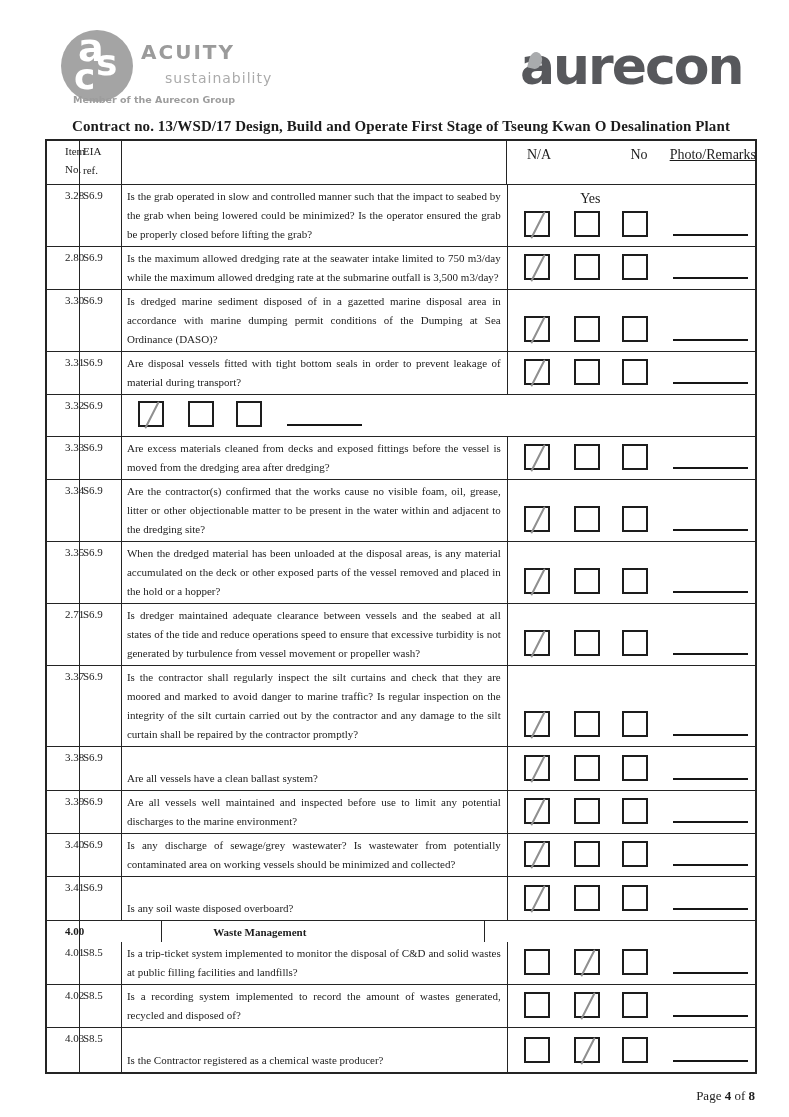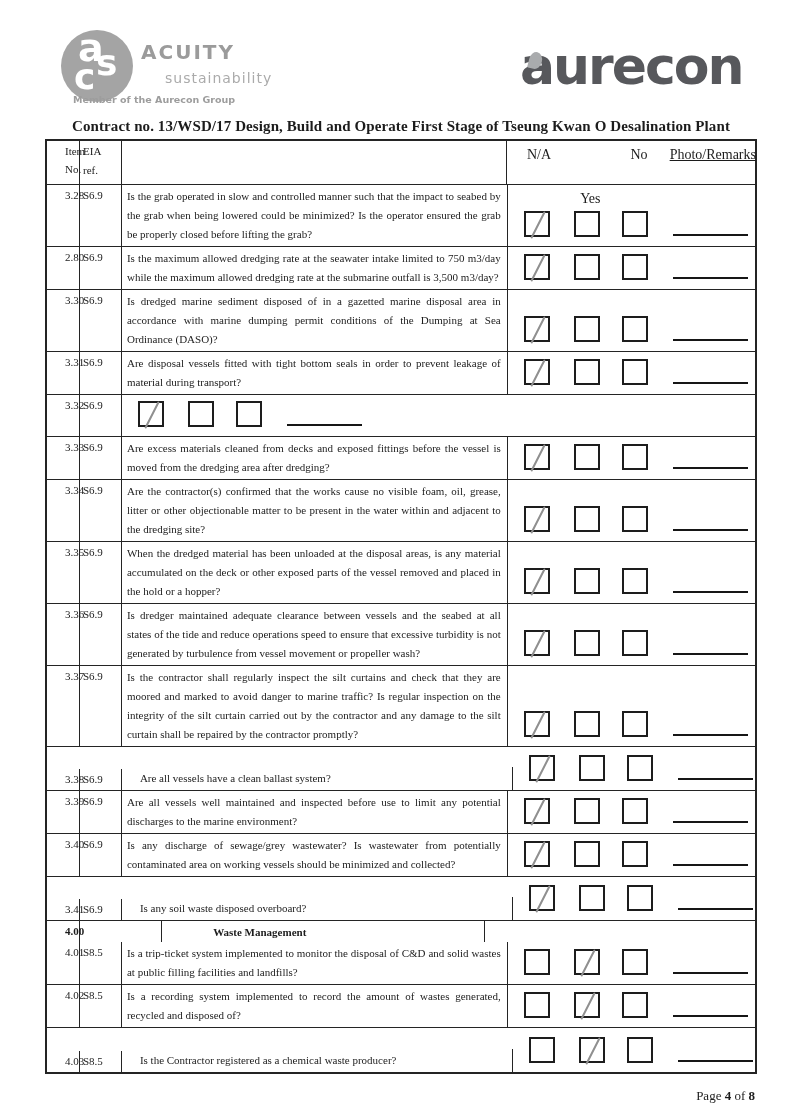--- a/index.html
+++ b/index.html
@@ -100,22 +100,22 @@
     width: 75px; height: 0; border-bottom: 2px solid #161616;
     margin-left: 25px; margin-bottom: 1px; flex: 0 0 auto;
   }
 
   
   .row.section { border-bottom: none; gap: 46px; }
   .row.section .c-item, .row.section .c-q { font-weight: bold; padding-bottom: 0; }
   .row.section .c-checks { visibility: hidden; padding: 0; height: 19px; }
 
   
-  .row.low { min-height: 44px; align-items: flex-end; }
-  .row.low .c-q { display: flex; align-items: flex-end; margin-left: 13px; }
+  .row.low { min-height: 44px; }
+  .row.low .c-q { display: flex; align-items: flex-end; }
 
   
   .footer {
     width: 712px; text-align: right;
     font-size: 13px; margin-top: 14px; padding-right: 2px;
   }
   .footer b { font-weight: bold; }
 </style>
 </head>
 <body>
@@ -242,21 +242,21 @@
     <div class="cell c-q">When the dredged material has been unloaded at the disposal areas, is any material accumulated on the deck or other exposed parts of the vessel removed and placed in the hold or a hopper?</div>
     <div class="cell c-checks">
       <span class="box box-na checked"></span>
       <span class="box box-yes"></span>
       <span class="box box-no"></span>
       <span class="remark-line"></span>
     </div>
   </div>
 
   <div class="row">
-    <div class="cell c-item">3.36</div>
+    <div class="cell c-item">2.71</div>
     <div class="cell c-eia">S6.9</div>
     <div class="cell c-q">Is dredger maintained adequate clearance between vessels and the seabed at all states of the tide and reduce operations speed to ensure that excessive turbidity is not generated by turbulence from vessel movement or propeller wash?</div>
     <div class="cell c-checks">
       <span class="box box-na checked"></span>
       <span class="box box-yes"></span>
       <span class="box box-no"></span>
       <span class="remark-line"></span>
     </div>
   </div>
 

